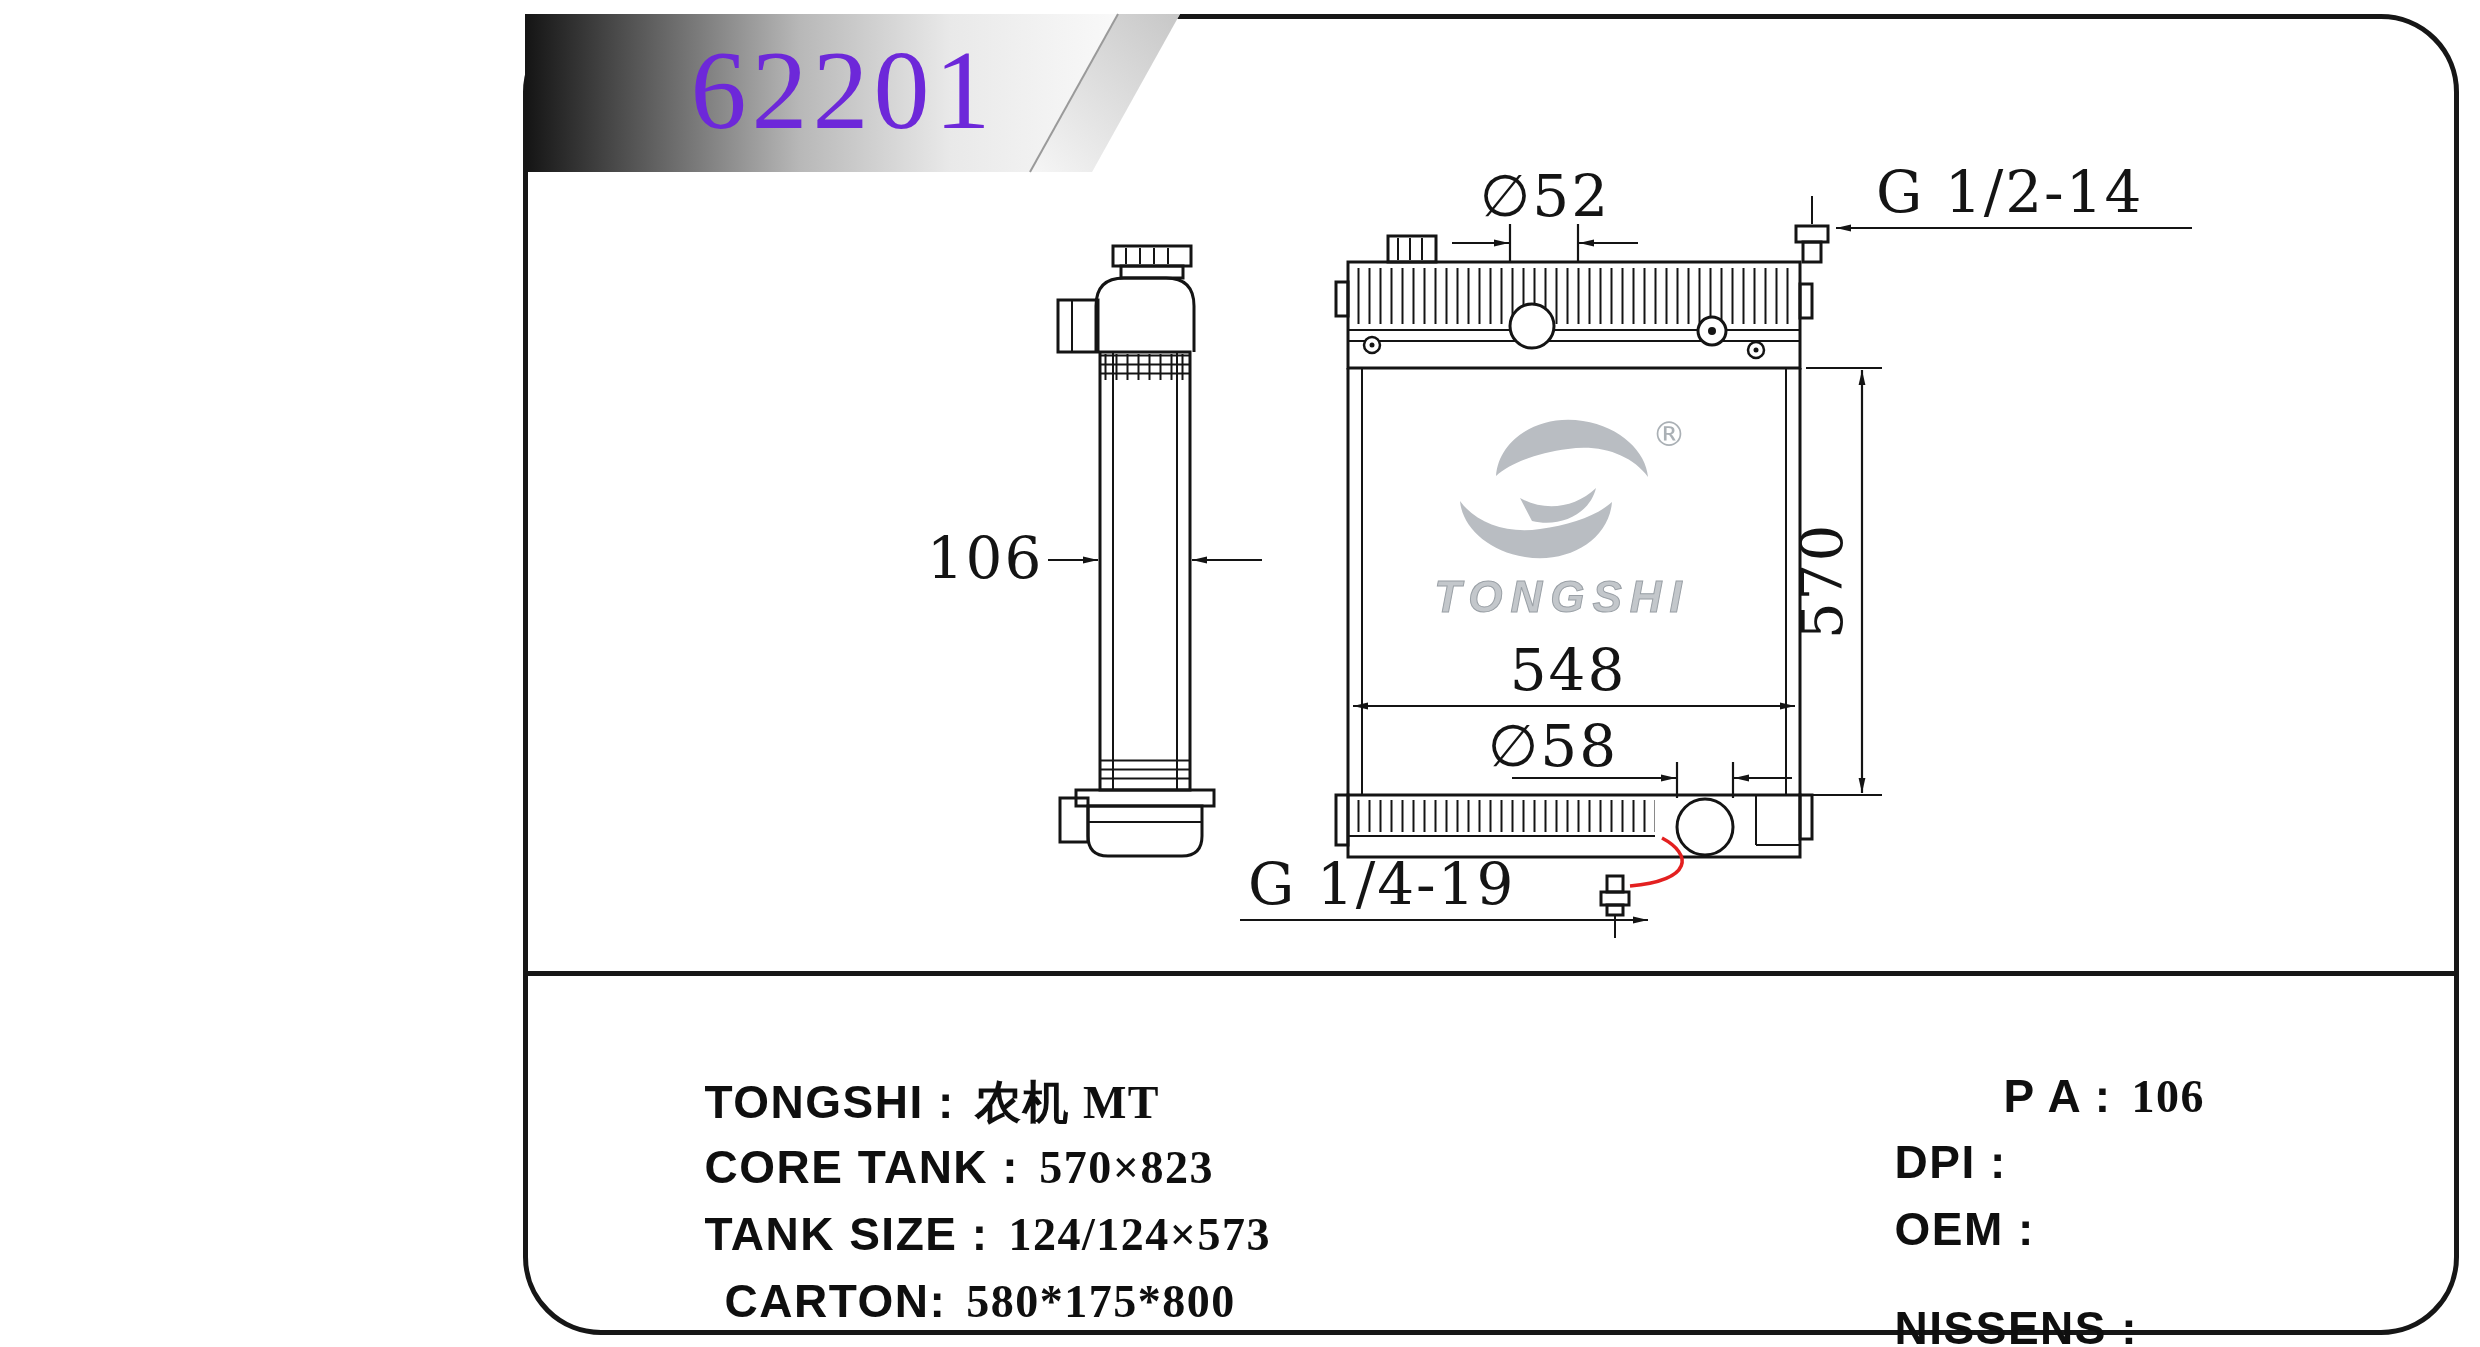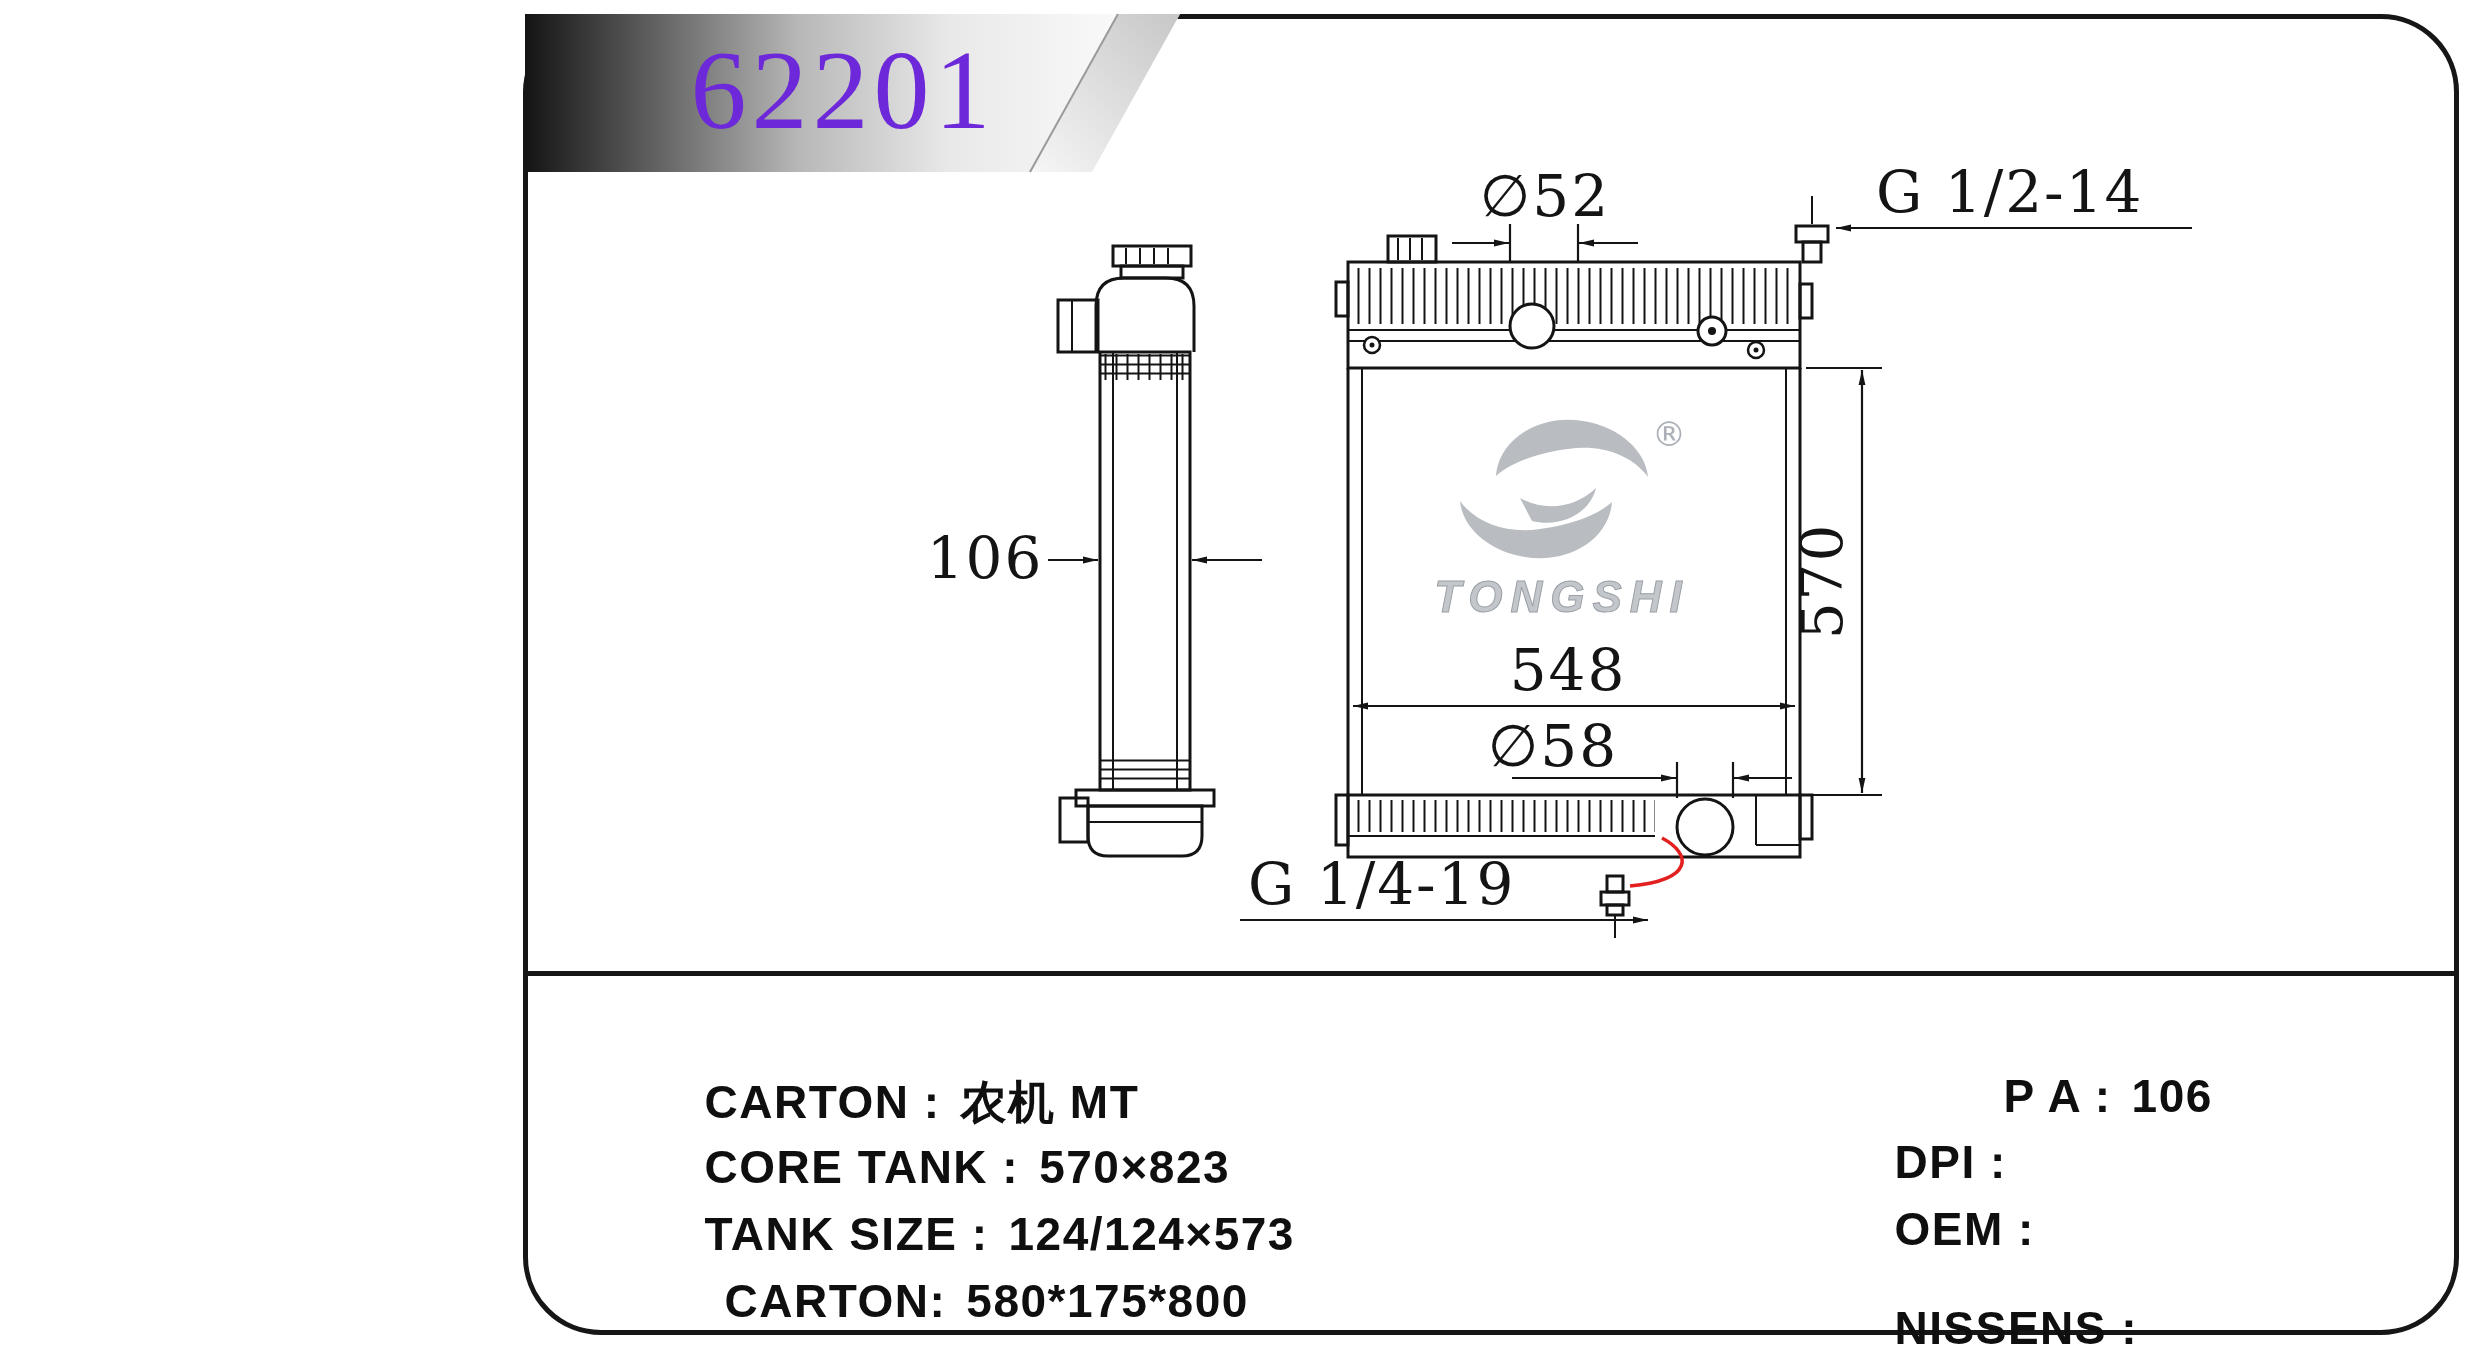--- a/index.html
+++ b/index.html
@@ -27,21 +27,21 @@
     text-align:center;
     font-family:"Liberation Serif","DejaVu Serif",serif;
     font-size:112px; line-height:1.25; letter-spacing:5px;
     color:#6d28d9;
   }
   .spec-row {
     position:absolute;
     font-size:46px; font-weight:700; letter-spacing:1.5px;
     color:#0f0f0f; white-space:pre;
   }
-  .spec-row .v { margin-left:20px; }
+  .spec-row .v { margin-left:20px;font-family:Liberation Serif, serif; }
   .dim-text {
     font-family:"DejaVu Serif","Liberation Serif",serif;
     font-size:58px; letter-spacing:2px;
   }
   .logo-text {
     font-family:"Liberation Sans", sans-serif;
     font-size:44px; font-weight:bold; font-style:italic;
     letter-spacing:8px;
   }
   .reg-text { font-family:"DejaVu Sans", sans-serif; font-size:34px; }
@@ -192,21 +192,21 @@
   <g>
     <polygon points="525,14 1180,14 1092,172 525,172" fill="url(#bannerGrad)"></polygon>
     <polygon points="1118,14 1180,14 1092,172 1030,172" fill="url(#foldGrad)" opacity="0.85"></polygon>
     <line x1="1118" y1="14" x2="1030" y2="172" stroke="#9a9a9a" stroke-width="2"></line>
   </g>
 </svg>
 
 <div class="part-number">62201</div>
 
 <div class="spec-row" style="left:676px; top:1018px;">
-  <span>CARTON :</span><span class="v">农机 MT</span>
+  <span>TONGSHI :</span><span class="v">农机 MT</span>
 </div>
 <div class="spec-row" style="left:676px; top:1086px;">
   <span>CORE TANK :</span><span class="v">570×823</span>
 </div>
 <div class="spec-row" style="left:676px; top:1153px;">
   <span>TANK SIZE :</span><span class="v">124/124×573</span>
 </div>
 <div class="spec-row" style="left:696px; top:1220px;">
   <span>CARTON:</span><span class="v">580*175*800</span>
 </div>

